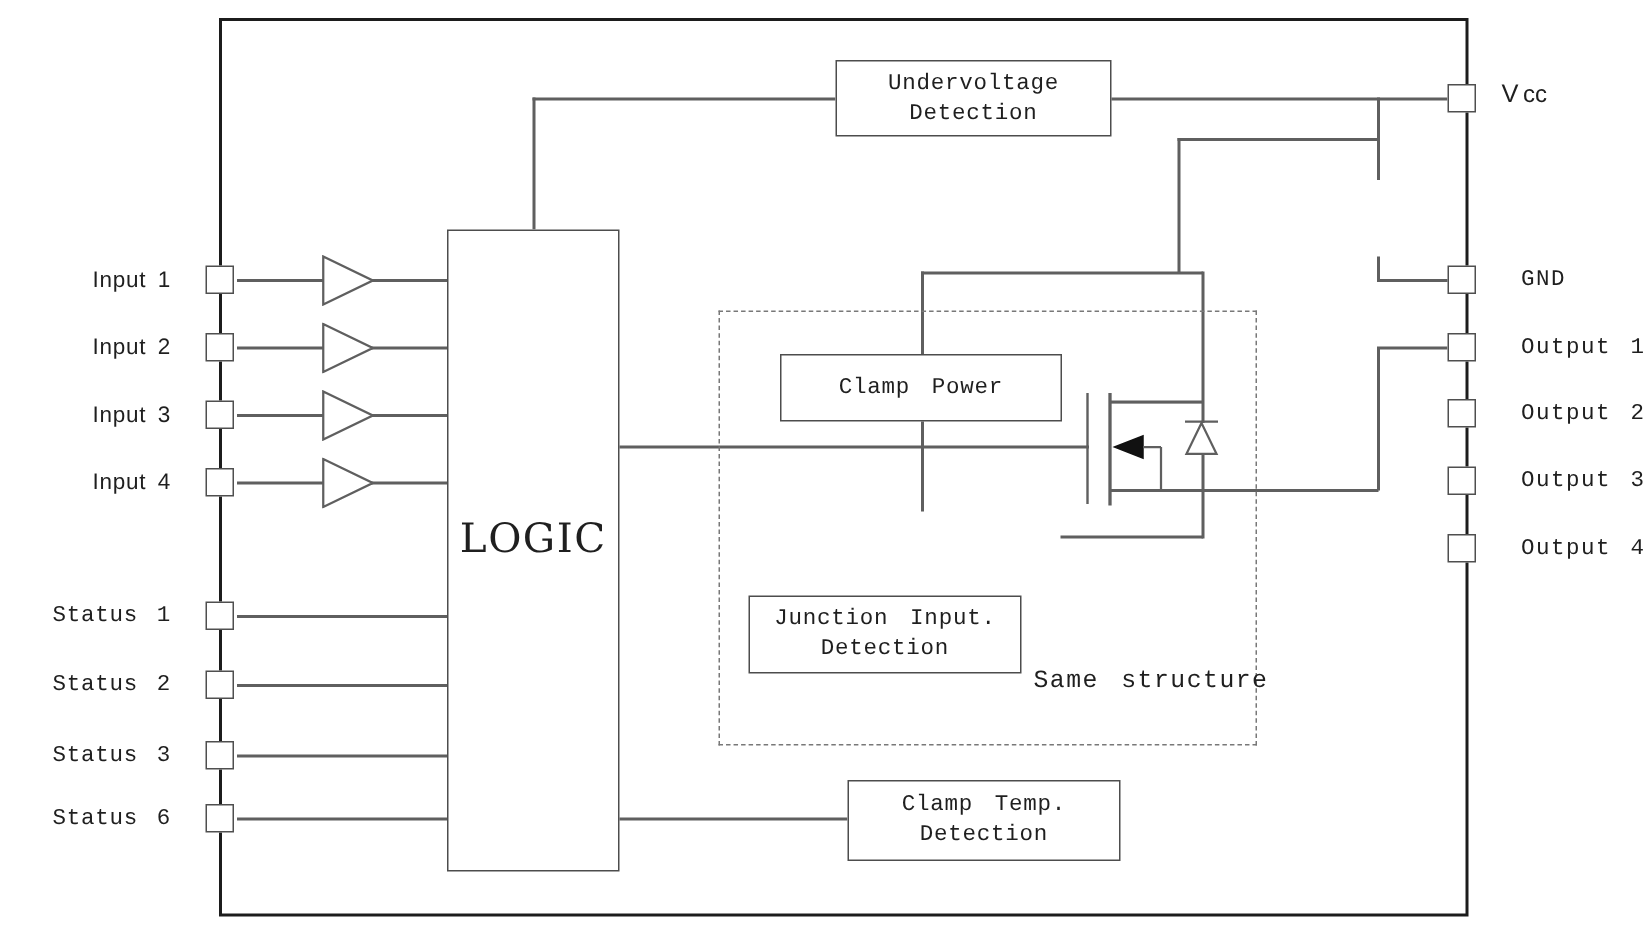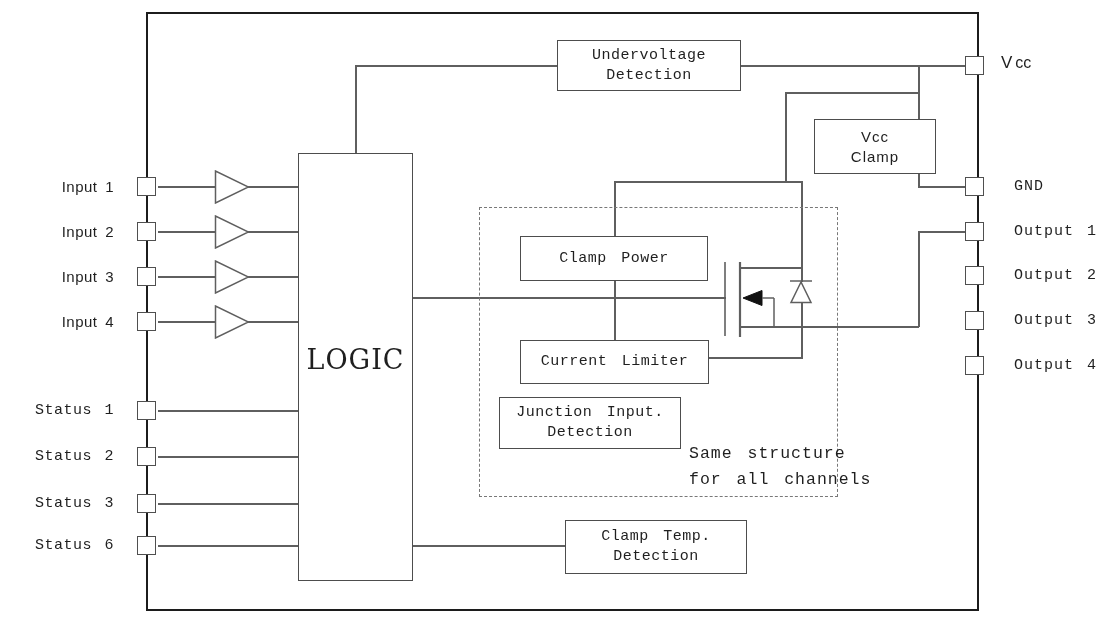--- a/index.html
+++ b/index.html
@@ -71,50 +71,42 @@
   <div class="w-v" style="left:784px;top:181px;height:101px"></div>
   <div class="w-v" style="left:784px;top:302px;height:57px"></div>
 
   <div class="dashed"></div>
 
   <div class="box" style="left:540px;top:40px;width:182px;height:49px">
     <span>Undervoltage</span>
     <span>Detection</span>
   </div>
 
-  <div class="box sans" style="left:797px;top:119px;width:120px;height:53px;letter-spacing:1px">
-    <span>Vcc</span>
-    <span>Clamp</span>
-  </div>
 
   <div class="box" style="left:503px;top:236px;width:186px;height:43px">
     <span>Clamp Power</span>
   </div>
 
   <div class="box" style="left:281px;top:153px;width:113px;height:426px">
     <span class="logic-label">LOGIC</span>
   </div>
 
-  <div class="box" style="left:503px;top:340px;width:187px;height:42px">
-    <span>Current Limiter</span>
-  </div>
 
   <div class="box" style="left:482px;top:397px;width:180px;height:50px">
     <span>Junction Input.</span>
     <span>Detection</span>
   </div>
 
   <div class="box" style="left:548px;top:520px;width:180px;height:52px">
     <span>Clamp Temp.</span>
     <span>Detection</span>
   </div>
 
   <div class="note">
     <div>Same structure</div>
-    <div>for all channels</div>
   </div>
 
   <svg style="left:197px;top:170px" width="36" height="34" viewBox="0 0 36 34">
     <polygon points="1.5,1 1.5,33 34.5,17" fill="#fff" stroke="#5f5f5f" stroke-width="1.5"></polygon>
     </svg>
   <svg style="left:197px;top:215px" width="36" height="34" viewBox="0 0 36 34">
     <polygon points="1.5,1 1.5,33 34.5,17" fill="#fff" stroke="#5f5f5f" stroke-width="1.5"></polygon>
     </svg>
   <svg style="left:197px;top:260px" width="36" height="34" viewBox="0 0 36 34">
     <polygon points="1.5,1 1.5,33 34.5,17" fill="#fff" stroke="#5f5f5f" stroke-width="1.5"></polygon>

